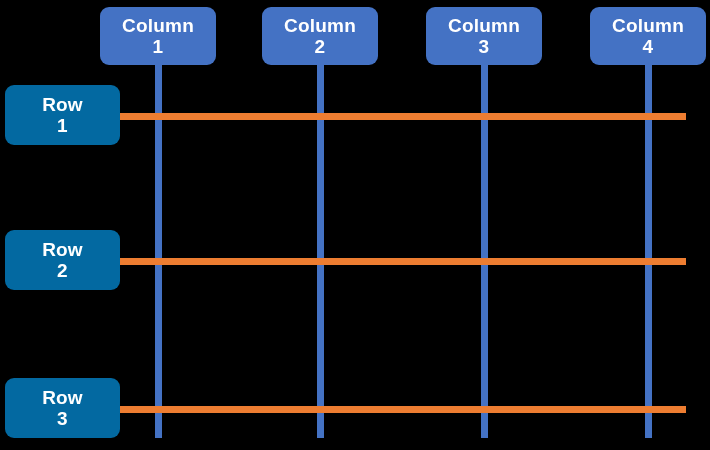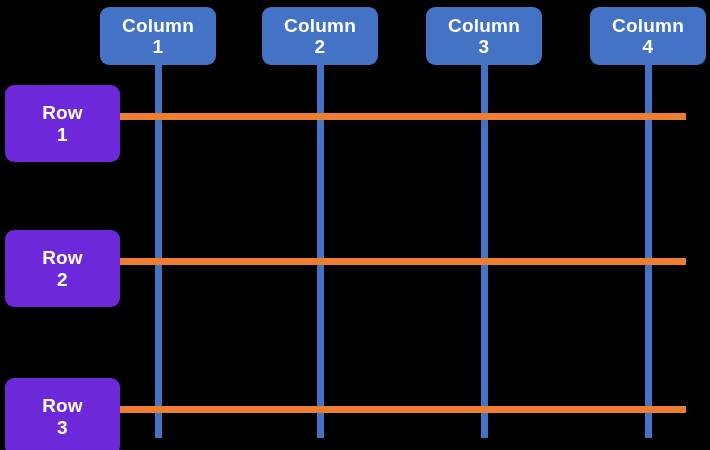--- a/index.html
+++ b/index.html
@@ -49,23 +49,23 @@
     user-select: none;
   }
   .node-col {
     background: #4472C4;
     width: 116px;
     height: 58px;
     top: 7px;
     font-size: 19px;
   }
   .node-row {
-    background: #6d28d9;
+    background: #0369a1;
     width: 115px;
-    height: 77px;
+    height: 60px;
     left: 5px;
     font-size: 19px;
     text-align: right;
   }
   .node .ln1 { display: block; }
   .node .ln2 { display: block; }
 </style>
 </head>
 <body>
 

